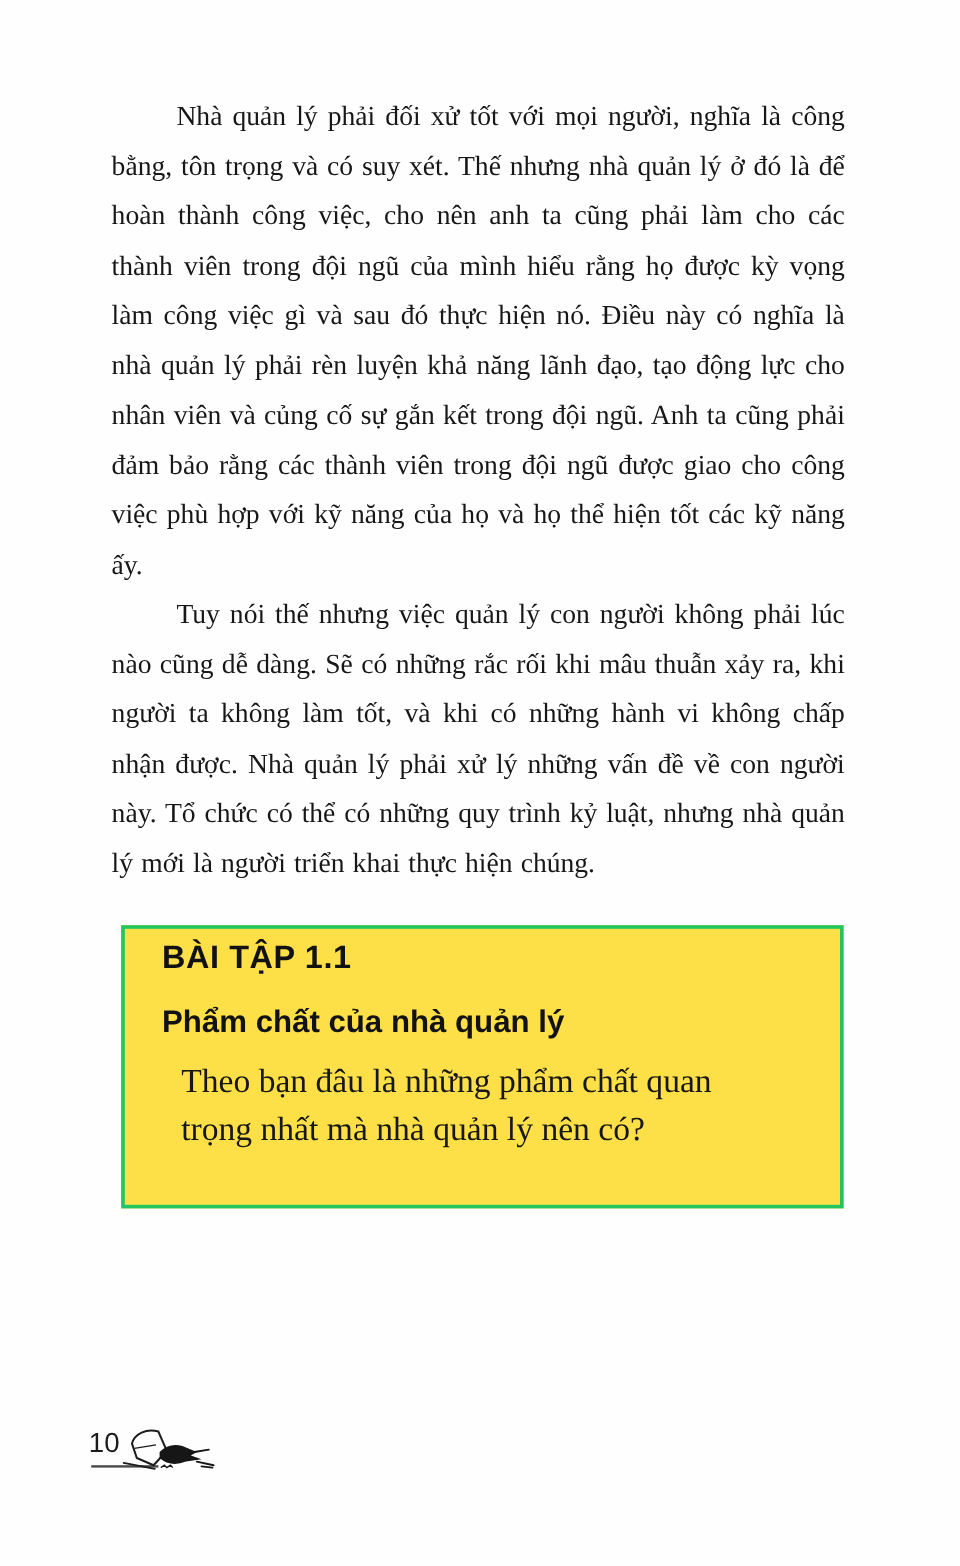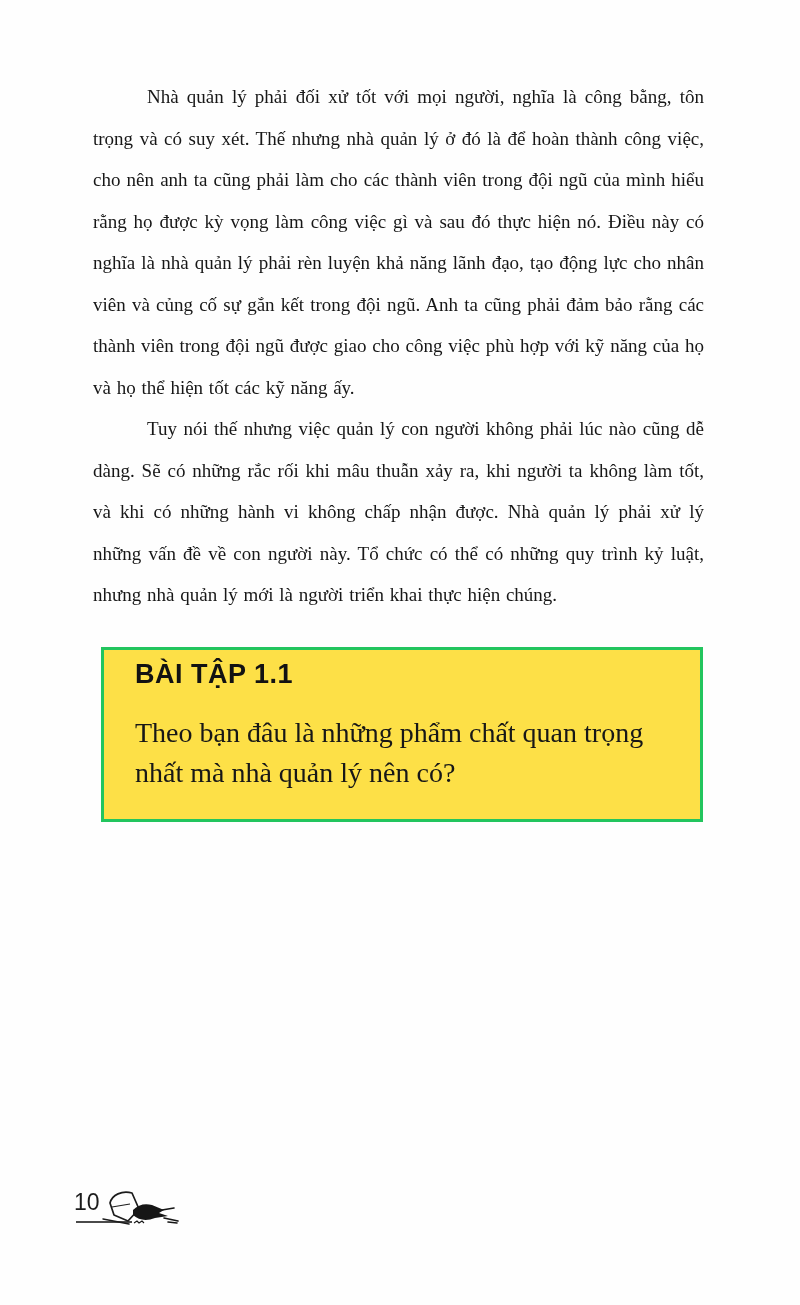--- a/index.html
+++ b/index.html
@@ -18,21 +18,21 @@
   }
   .text-block {
     position: absolute;
     left: 93px;
     top: 76px;
     width: 611px;
   }
   .para {
     margin: 0;
     font-family: "Liberation Serif", "DejaVu Serif", serif;
-    font-size: 19px;
+    font-size: 23px;
     line-height: 41.5px;
     text-align: justify;
     text-indent: 54px;
     color: #171717;
     word-spacing: 1px;
   }
   .exercise-box {
     box-sizing: border-box;
     margin-top: 31px;
     margin-left: 8px;
@@ -52,21 +52,21 @@
   }
   .box-subtitle {
     margin: 0 0 15px 0;
     font-family: "Liberation Sans", "DejaVu Sans", sans-serif;
     font-weight: 700;
     font-size: 26px;
     line-height: 1.1;
     color: #121212;
   }
   .box-question {
-    margin: 0;
+    margin: 16px;
     font-family: "Liberation Serif", "DejaVu Serif", serif;
     font-size: 28px;
     line-height: 40px;
     text-align: left;
     color: #171717;
   }
   .footer-pagenum {
     position: absolute;
     left: 74px;
     top: 1191px;
@@ -95,20 +95,21 @@
 <body>
 
 <div class="page">
 
   <div class="text-block">
     <p class="para">Nhà quản lý phải đối xử tốt với mọi người, nghĩa là công bằng, tôn trọng và có suy xét. Thế nhưng nhà quản lý ở đó là để hoàn thành công việc, cho nên anh ta cũng phải làm cho các thành viên trong đội ngũ của mình hiểu rằng họ được kỳ vọng làm công việc gì và sau đó thực hiện nó. Điều này có nghĩa là nhà quản lý phải rèn luyện khả năng lãnh đạo, tạo động lực cho nhân viên và củng cố sự gắn kết trong đội ngũ. Anh ta cũng phải đảm bảo rằng các thành viên trong đội ngũ được giao cho công việc phù hợp với kỹ năng của họ và họ thể hiện tốt các kỹ năng ấy.</p>
     <p class="para">Tuy nói thế nhưng việc quản lý con người không phải lúc nào cũng dễ dàng. Sẽ có những rắc rối khi mâu thuẫn xảy ra, khi người ta không làm tốt, và khi có những hành vi không chấp nhận được. Nhà quản lý phải xử lý những vấn đề về con người này. Tổ chức có thể có những quy trình kỷ luật, nhưng nhà quản lý mới là người triển khai thực hiện chúng.</p>
 
     <div class="exercise-box">
       <h2 class="box-title">BÀI TẬP 1.1</h2>
+      <h3 class="box-subtitle">Phẩm chất của nhà quản lý</h3>
       <p class="box-question">Theo bạn đâu là những phẩm chất quan trọng nhất mà nhà quản lý nên có?</p>
     </div>
   </div>
 
   <div class="footer-pagenum">10</div>
 
   <div class="pagenum-underline"></div>
 
   <svg class="footer-doodle" viewBox="0 0 84 42" xmlns="http://www.w3.org/2000/svg" aria-hidden="true">
 

